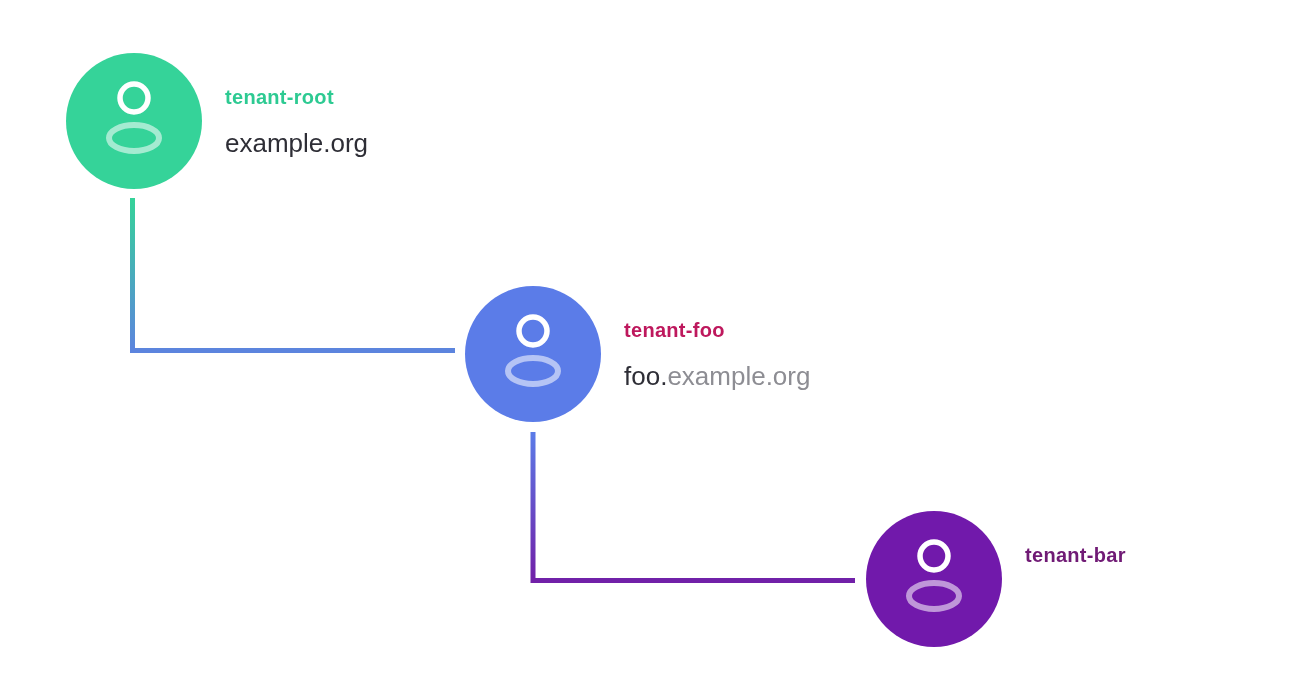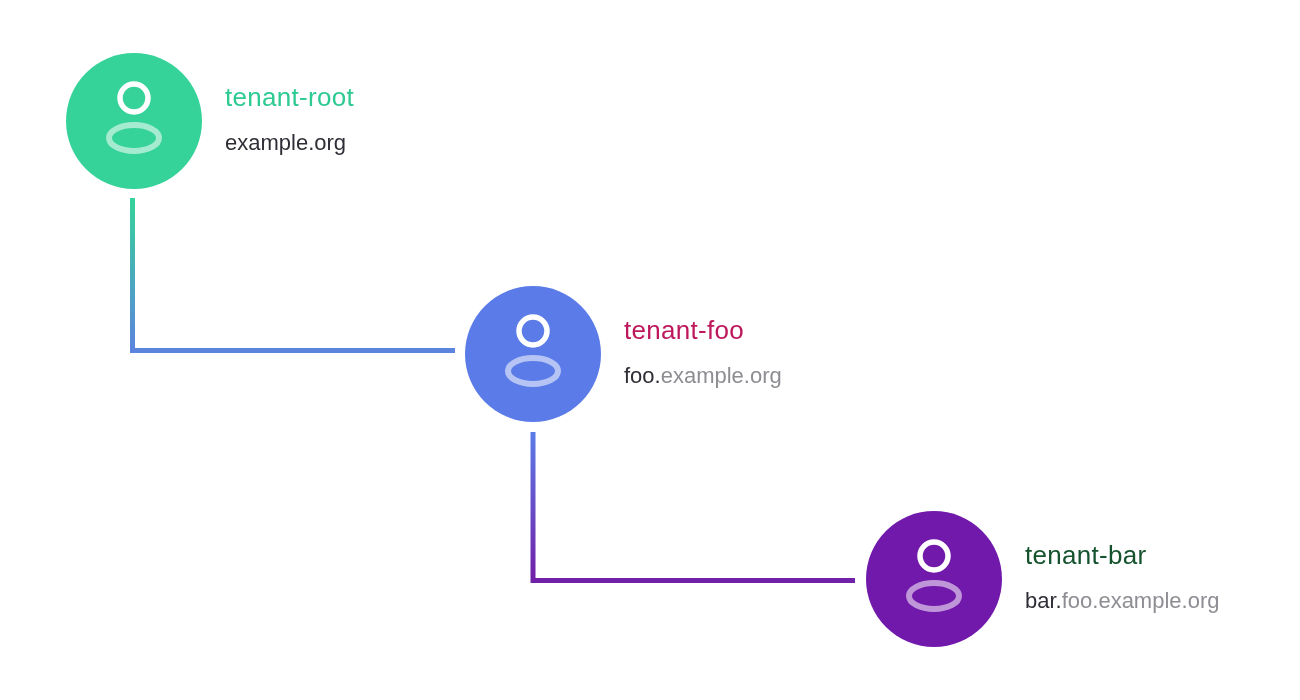--- a/index.html
+++ b/index.html
@@ -38,28 +38,28 @@
   }
   .avatar svg { display: block; width: 136px; height: 136px; }
 
   .labels {
     position: absolute;
     left: 159px;
     top: 27px;
     white-space: nowrap;
   }
   .tenant-title {
-    font-size: 26px;
+    font-size: 20px;
     line-height: 34px;
-    font-weight: 400;
+    font-weight: 700;
     letter-spacing: 0.3px;
   }
   .tenant-domain {
     margin-top: 16px;
-    font-size: 22px;
+    font-size: 26px;
     line-height: 26px;
     font-weight: 400;
   }
   .domain-primary { color: #2e2e36; }
   .domain-secondary { color: #8d8d93; }
 
   
   .node-root { left: 66px;  top: 53px;  }
   .node-foo  { left: 465px; top: 286px; }
   .node-bar  { left: 866px; top: 511px; }
@@ -111,18 +111,17 @@
   </div>
 
   <div class="node node-bar">
     <div class="avatar" style="background-color: rgb(113, 25, 171);">
       <svg viewBox="0 0 136 136" xmlns="http://www.w3.org/2000/svg">
         <circle cx="68" cy="45" r="14" fill="none" stroke="#ffffff" stroke-width="5.5"></circle>
         <ellipse cx="68" cy="85" rx="25" ry="13" fill="none" stroke="#ffffff" stroke-opacity="0.55" stroke-width="6"></ellipse>
       </svg>
     </div>
     <div class="labels">
-      <div class="tenant-title" style="color: #14532d;">tenant-bar</div>
-      <div class="tenant-domain"><span class="domain-primary">bar.</span><span class="domain-secondary">foo.example.org</span></div>
+      <div class="tenant-title" style="color: #701a75;">tenant-bar</div>
     </div>
   </div>
 
 </div>
 
 </body></html>

